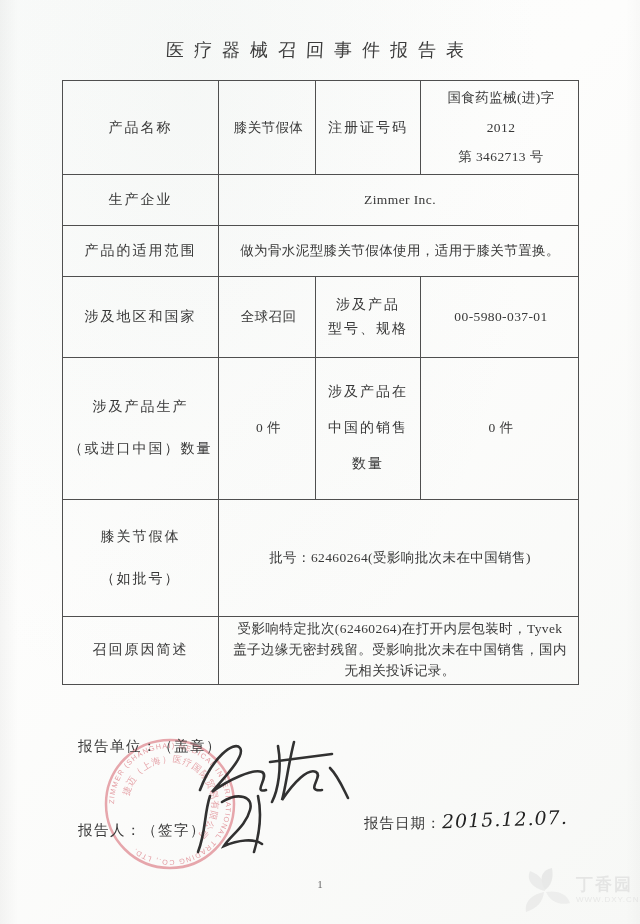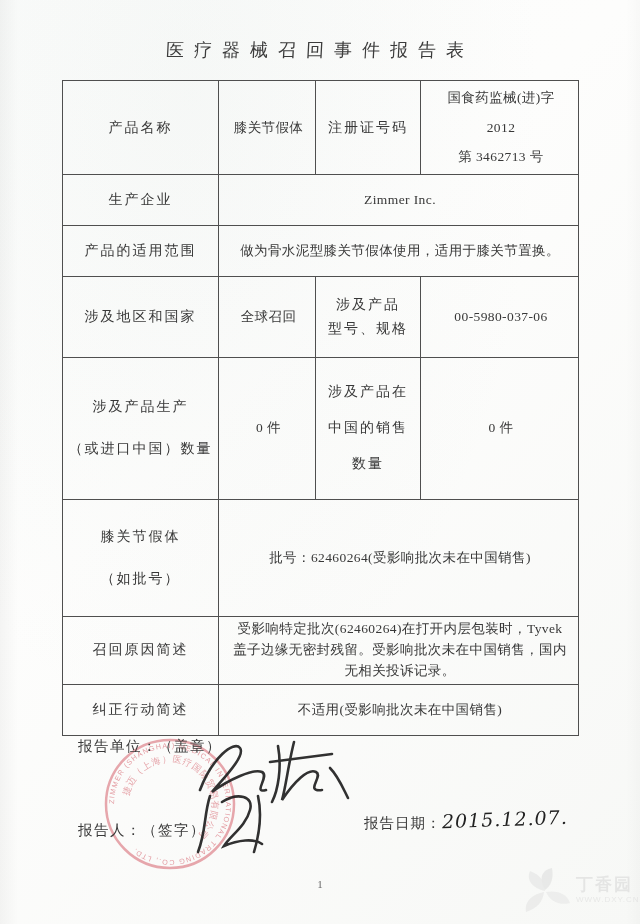--- a/index.html
+++ b/index.html
@@ -117,43 +117,39 @@
     </tr>
     <tr class="r5">
       <td class="lbl">产品的适用范围</td>
       <td class="val" colspan="3">做为骨水泥型膝关节假体使用，适用于膝关节置换。</td>
     </tr>
     <tr class="r6">
       <td class="lbl">涉及地区和国家</td>
       <td class="val">全球召回</td>
       <td class="lbl small-lbl lh17">涉及产品
 型号、规格</td>
-      <td class="val">00-5980-037-06</td>
+      <td class="val">00-5980-037-01</td>
     </tr>
     <tr class="r7">
       <td class="lbl lh30">涉及产品生产
 （或进口中国）数量</td>
       <td class="val">0 件</td>
       <td class="lbl small-lbl lh26">涉及产品在
 中国的销售
 数量</td>
       <td class="val">0 件</td>
     </tr>
     <tr class="r8">
       <td class="lbl lh30">膝关节假体
 （如批号）</td>
       <td class="val" colspan="3">批号：62460264(受影响批次未在中国销售)</td>
     </tr>
     <tr class="r9">
       <td class="lbl">召回原因简述</td>
       <td class="val lh155" colspan="3">受影响特定批次(62460264)在打开内层包装时，Tyvek 盖子边缘无密封残留。受影响批次未在中国销售，国内无相关投诉记录。</td>
-    </tr>
-    <tr class="r10">
-      <td class="lbl">纠正行动简述</td>
-      <td class="val" colspan="3">不适用(受影响批次未在中国销售)</td>
     </tr>
   </tbody>
     </table>
 
 
   <svg class="stamp-svg" width="140" height="140" viewBox="0 0 140 140">
     <defs>
       <path id="arcOuter" d="M 14,70 A 56,56 0 1 1 126,70 A 56,56 0 1 1 14,70" fill="none"></path>
       <path id="arcInner" d="M 28,70 A 42,42 0 1 1 112,70 A 42,42 0 1 1 28,70" fill="none"></path>
     </defs>

